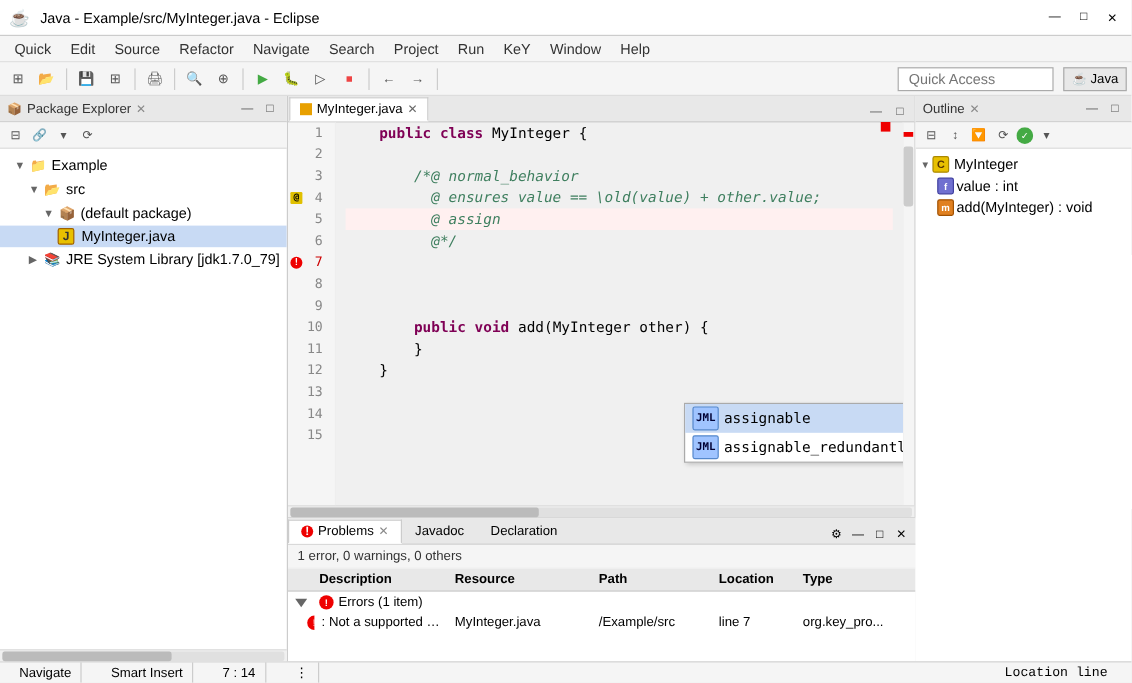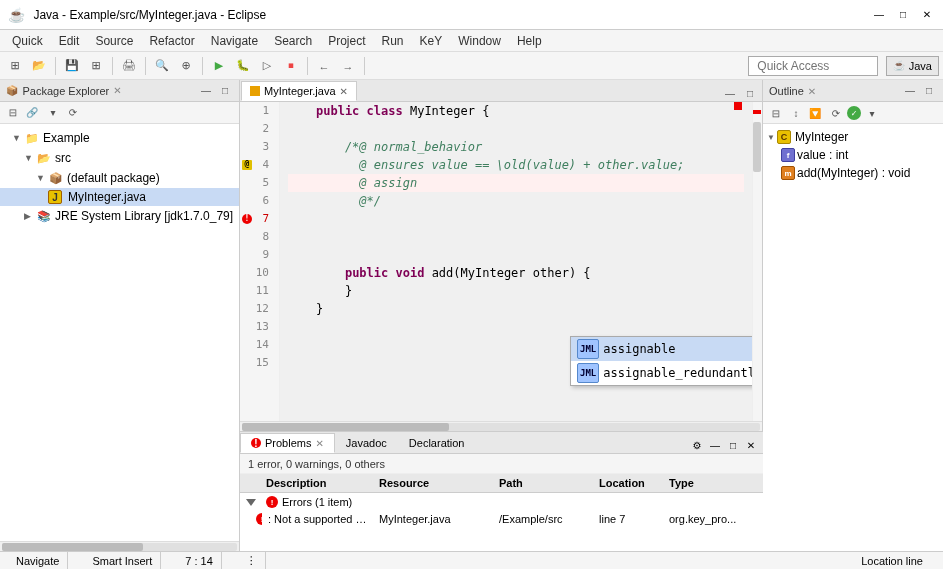--- a/index.html
+++ b/index.html
@@ -461,16 +461,16 @@
   </div>
   <div class="status-section">
     <span>Smart Insert</span>
   </div>
   <div class="status-section">
     <span>7 : 14</span>
   </div>
   <div class="status-section">
     <span>⋮</span>
   </div>
-  <div style="margin-left:auto;padding-right:12px;">
+  <div style="margin-left:auto;padding-right:12px;font-family:Liberation Mono, monospace;">
     <span>Location line</span>
   </div>
 </div>
 
 </body></html>

